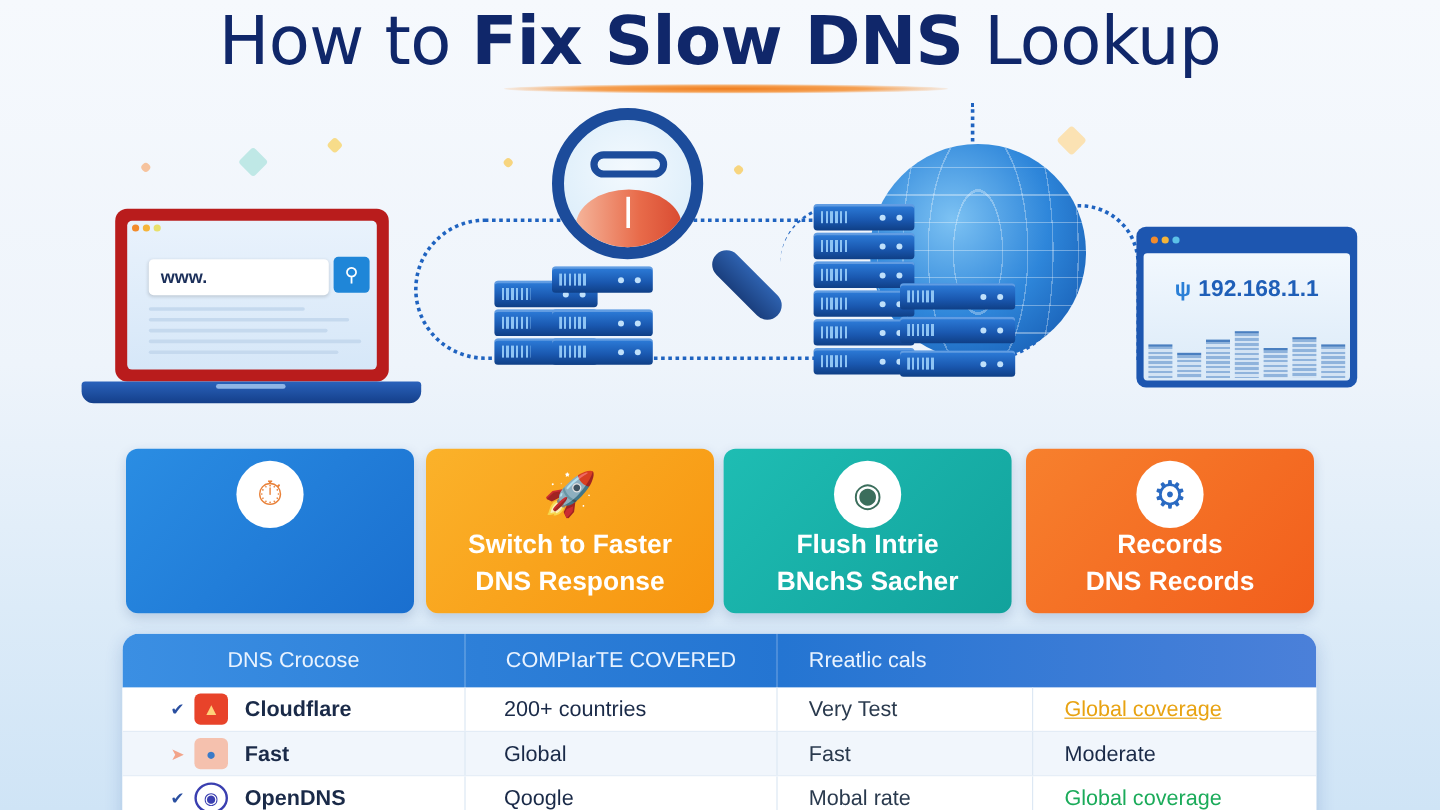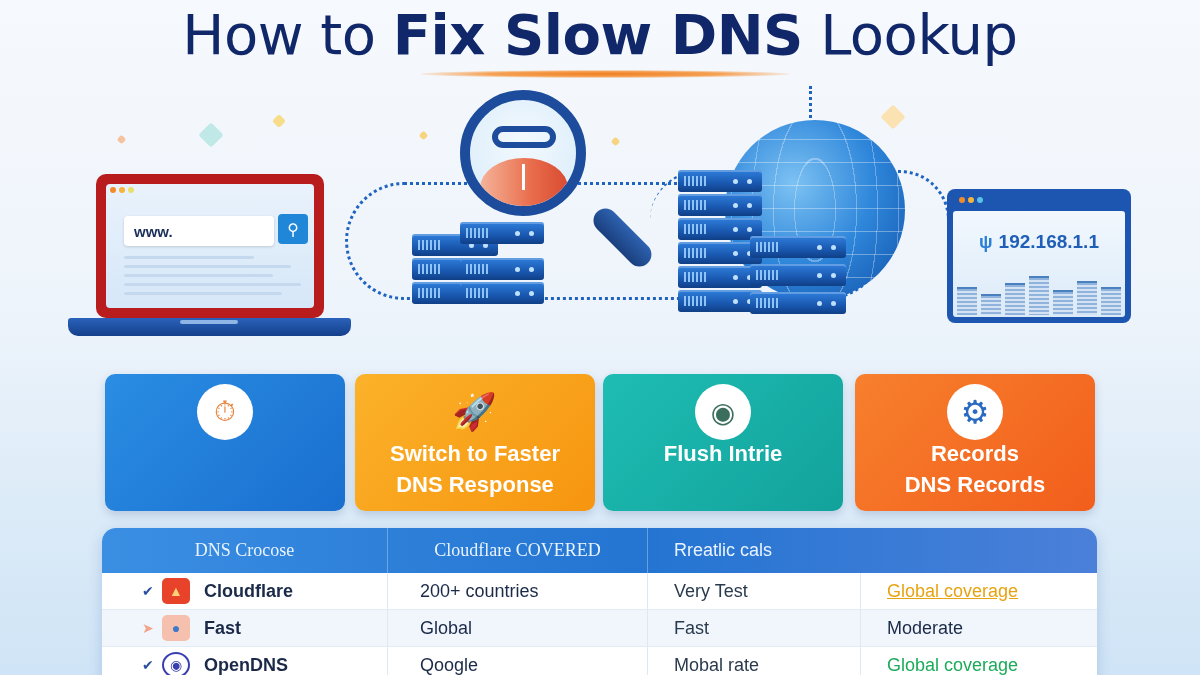--- a/index.html
+++ b/index.html
@@ -164,21 +164,21 @@
   .tr { display: flex; height: 37px; border-bottom: 1px solid #e3ecf6; }
   .tr:nth-child(odd) { background: #f1f6fc; }
   .td {
     font-size: 18px; color: #1a2a48; display: flex; align-items: center;
     border-right: 1px solid #dde8f4;
   }
   .c1 { width: 286px; padding-left: 40px; }
   .c2 { width: 260px; padding-left: 32px; }
   .c3 { width: 213px; padding-left: 26px; }
   .c4 { width: 236px; padding-left: 26px; border-right: none; }
-  .th.c1, .th.c2 { padding-left: 0; justify-content: center; font-family: Liberation Serif, serif; }
+  .th.c1, .th.c2 { padding-left: 0; justify-content: center; }
   .check { color: #2a4fa0; font-size: 14px; width: 20px; }
   .prov-icon {
     width: 28px; height: 26px; border-radius: 5px; margin-right: 14px;
     display: inline-flex; align-items: center; justify-content: center; font-size: 14px;
   }
   .prov-name { font-weight: 600; }
   .c3 .v { color: #2a3a4e; }
   .orange-link { color: #e8a312; text-decoration: underline; }
   .green { color: #1bab5a; }
 </style>
@@ -272,34 +272,35 @@
   <div class="card-icon" style="background:transparent;color:#d9742a;font-size:36px;">🚀</div>
   <div class="card-label">
       <span>Switch to Faster</span>
       <span>DNS Response</span>
     </div>
 </div>
 <div class="card" style="left:603px;background:linear-gradient(135deg,#1ebdb3,#12a29c);">
   <div class="card-icon" style="color:#3b6e5c;">◉</div>
   <div class="card-label">
       <span>Flush Intrie</span>
+      <span>BNchS Sacher</span>
     </div>
 </div>
 <div class="card" style="left:855px;background:linear-gradient(135deg,#f7802d,#f25e1c);">
   <div class="card-icon" style="color:#2a6ac2;font-size:32px;">⚙</div>
   <div class="card-label">
       <span>Records</span>
       <span>DNS Records</span>
     </div>
 </div>
 
 <div class="table">
   <div class="thead">
     <div class="th c1">DNS Crocose</div>
-    <div class="th c2">Cloudflare COVERED</div>
+    <div class="th c2">COMPIarTE COVERED</div>
     <div class="th c4 left" style="border-right:none;">Rreatlic cals</div>
   </div>
   <div class="tbody">
     <div class="tr" style="background:#fff;">
       <div class="td c1">
           <span class="check">✔</span>
           <span class="prov-icon" style="background:#e8432a;color:#ffd27a;">▲</span>
           <span class="prov-name">Cloudflare</span>
         </div>
       <div class="td c2">200+ countries</div>

